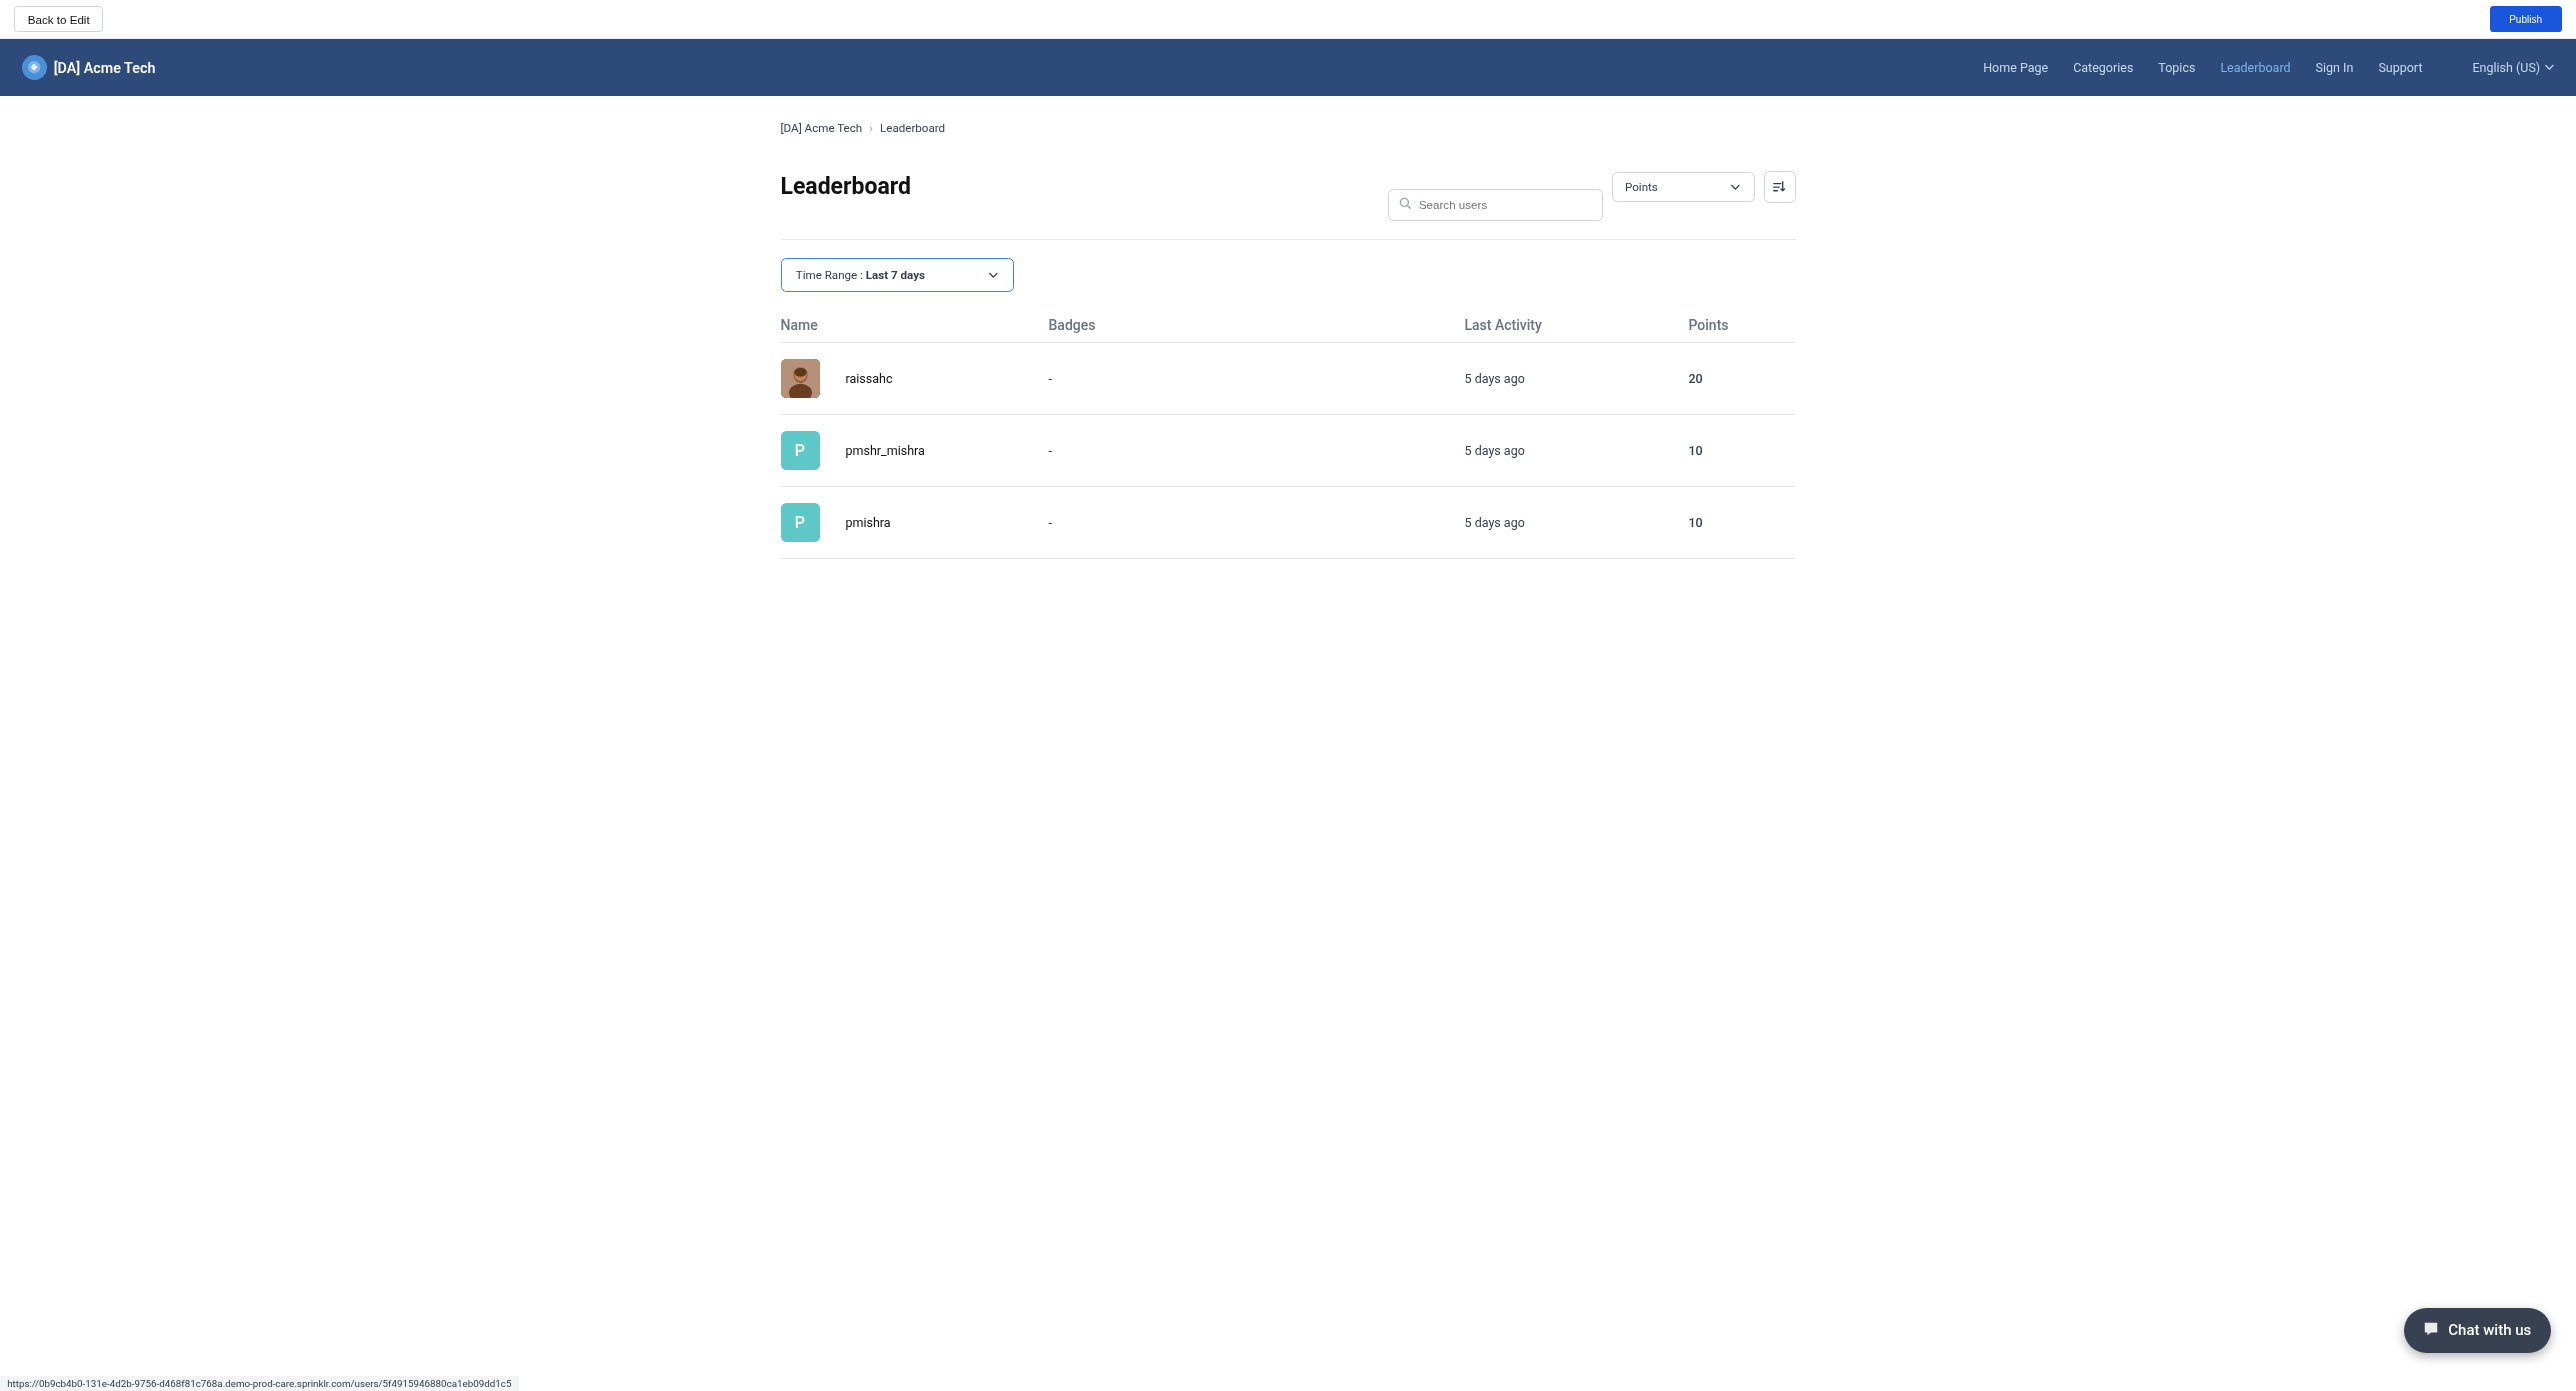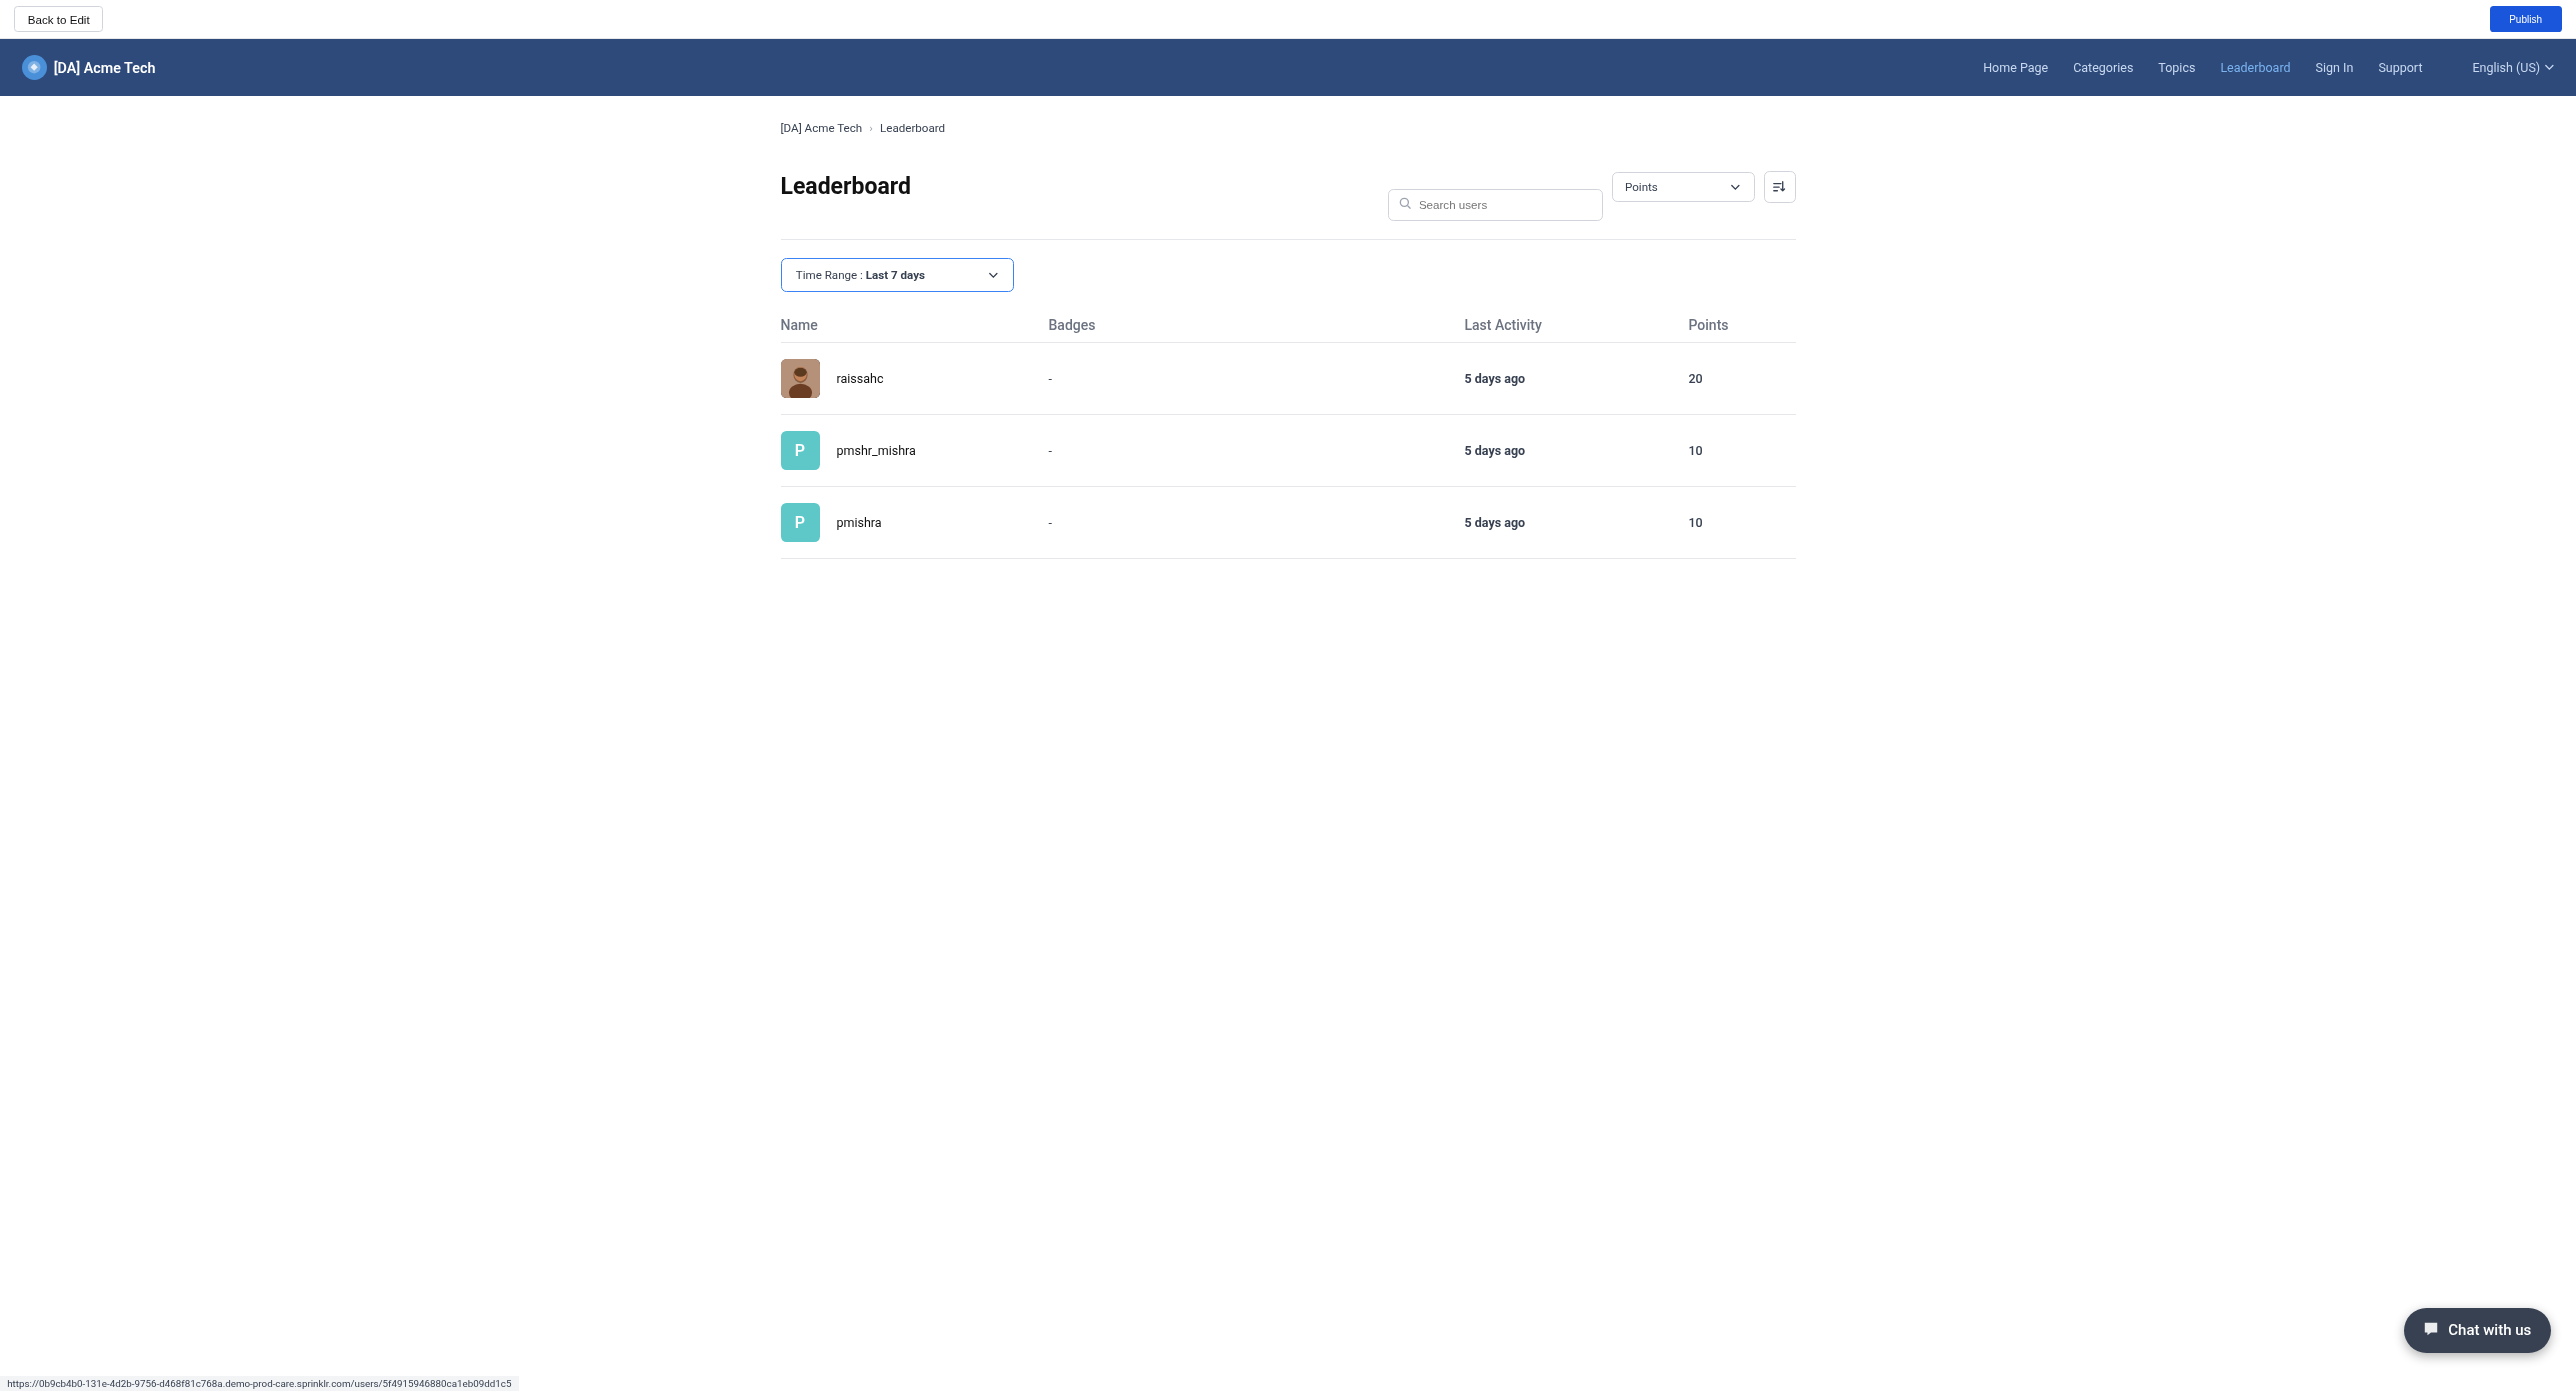--- a/index.html
+++ b/index.html
@@ -211,21 +211,21 @@
     .table-row {
       display: grid;
       grid-template-columns: 268px 1fr 224px 107px;
       padding: 16px 0;
       border-bottom: 0.9px solid #e5e7eb;
       align-items: center;
     }
     .user-cell {
       display: flex;
       align-items: center;
-      gap: 17px;
+      gap: 26px;
       text-align: right;
     }
     .avatar {
       width: 39px;
       height: 39px;
       border-radius: 5.4px;
       overflow: hidden;
       flex-shrink: 0;
     }
     .avatar-placeholder {
@@ -245,21 +245,20 @@
       font-size: 12.5px;
       color: #111;
     }
     .badges-cell {
       font-size: 12.5px;
       color: #374151;
     }
     .last-activity-cell {
       font-size: 12.5px;
       color: #374151;
-      font-weight: bold;
     }
     .points-cell {
       font-size: 12.5px;
       color: #374151;
       font-weight: 500;
     }
 
     
     .chat-widget {
       position: fixed;

